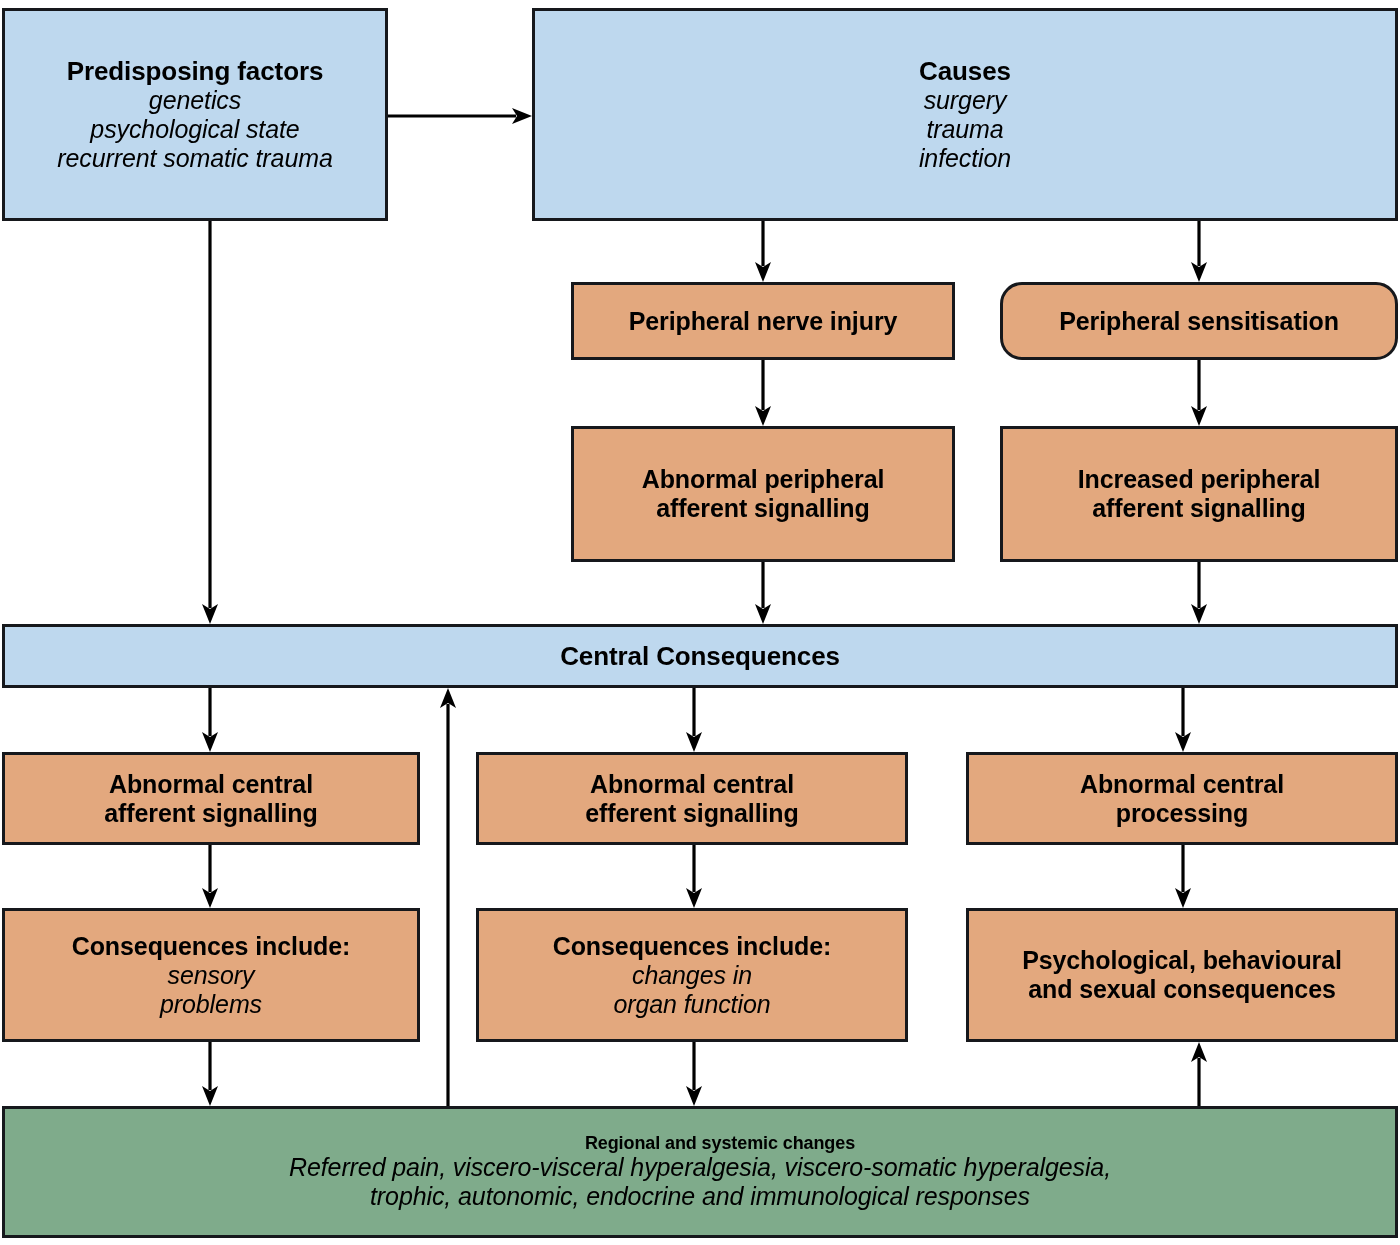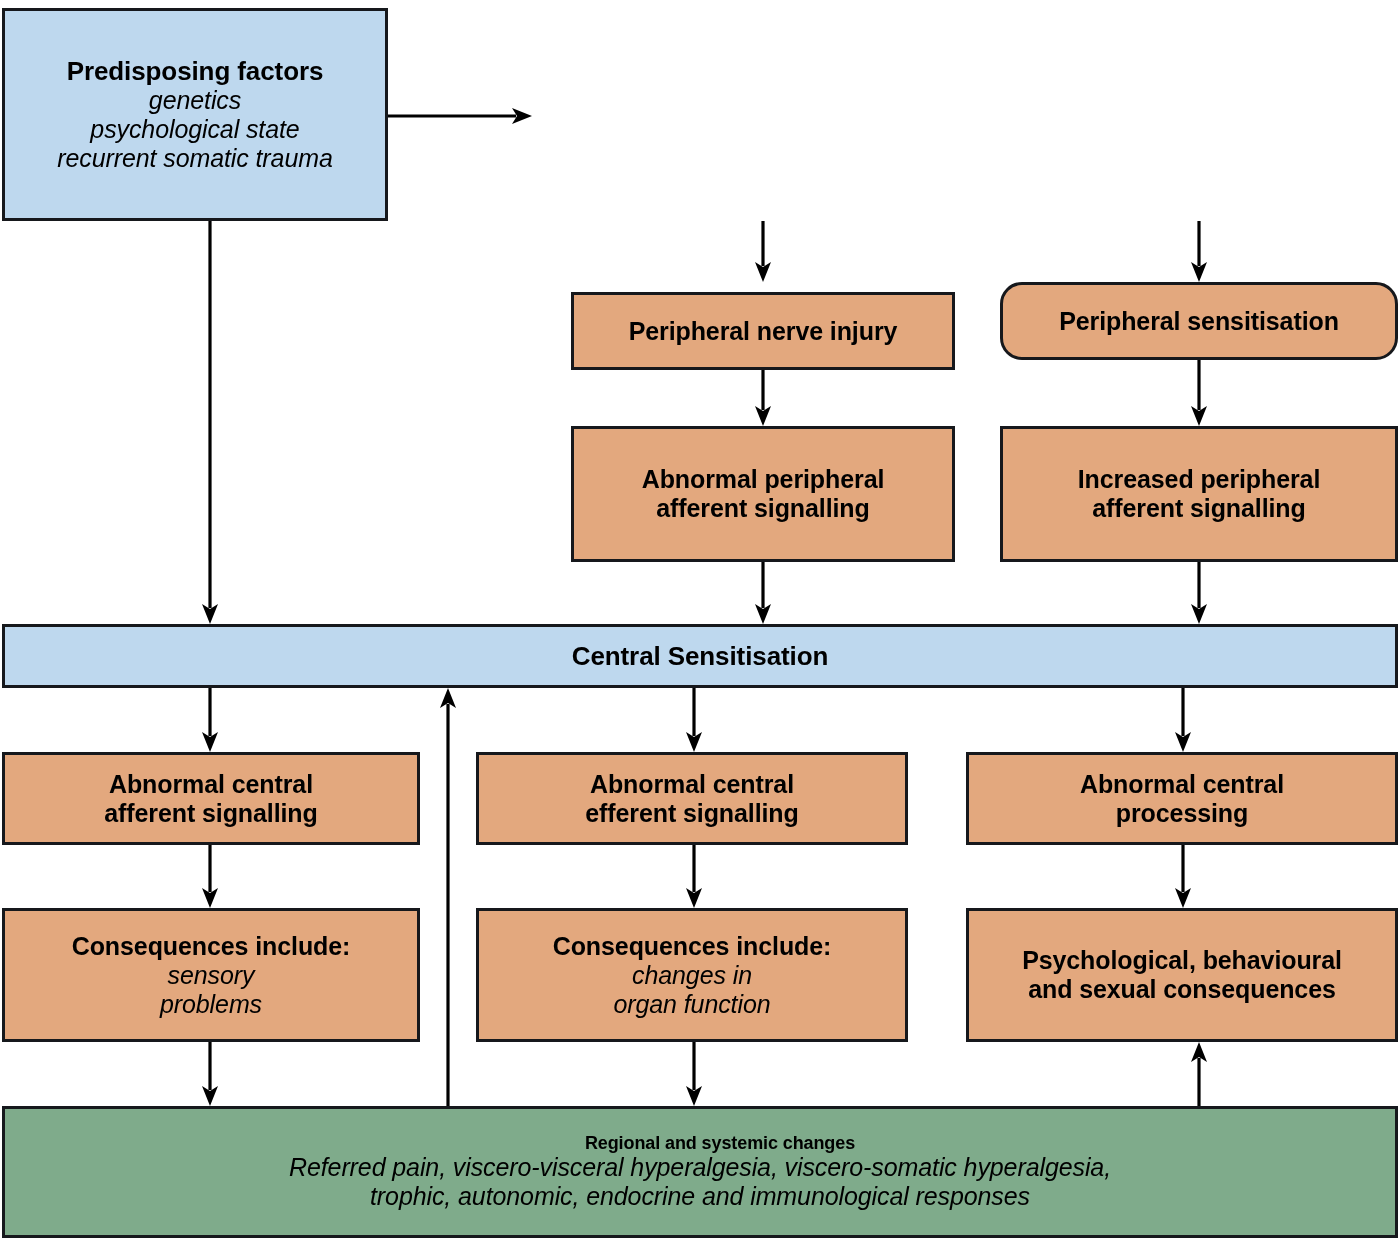--- a/index.html
+++ b/index.html
@@ -172,41 +172,47 @@
     </g>
   </svg>
 
   <div class="node blue" id="n-predisposing" style="left:2px; top:8px; width:386px; height:213px;">
     <div class="ttl">Predisposing factors</div>
     <div class="sub">genetics</div>
     <div class="sub">psychological state</div>
     <div class="sub">recurrent somatic trauma</div>
   </div>
 
-
-  <div class="node orange" id="n-pni" style="left:571px; top:292px; width:384px; height:78px;">
+  <div class="node blue" id="n-causes" style="left:532px; top:8px; width:866px; height:213px;">
+    <div class="ttl">Causes</div>
+    <div class="sub">surgery</div>
+    <div class="sub">trauma</div>
+    <div class="sub">infection</div>
+  </div>
+
+  <div class="node orange" id="n-pni" style="left:571px; top:282px; width:384px; height:78px;">
     <div class="ttl">Peripheral nerve injury</div>
   </div>
 
   <div class="node orange" id="n-ps" style="left:1000px; top:282px; width:398px; height:78px;border-radius:22px;">
     <div class="ttl">Peripheral sensitisation</div>
   </div>
 
   <div class="node orange" id="n-apa" style="left:571px; top:426px; width:384px; height:136px;">
     <div class="ttl">Abnormal peripheral</div>
     <div class="ttl">afferent signalling</div>
   </div>
 
   <div class="node orange" id="n-ipa" style="left:1000px; top:426px; width:398px; height:136px;">
     <div class="ttl">Increased peripheral</div>
     <div class="ttl">afferent signalling</div>
   </div>
 
   <div class="node blue" id="n-central" style="left:2px; top:624px; width:1396px; height:64px;">
-    <div class="ttl">Central Sensitisation</div>
+    <div class="ttl">Central Consequences</div>
   </div>
 
   <div class="node orange" id="n-aca" style="left:2px; top:752px; width:418px; height:93px;">
     <div class="ttl">Abnormal central</div>
     <div class="ttl">afferent signalling</div>
   </div>
 
   <div class="node orange" id="n-ace" style="left:476px; top:752px; width:432px; height:93px;">
     <div class="ttl">Abnormal central</div>
     <div class="ttl">efferent signalling</div>

